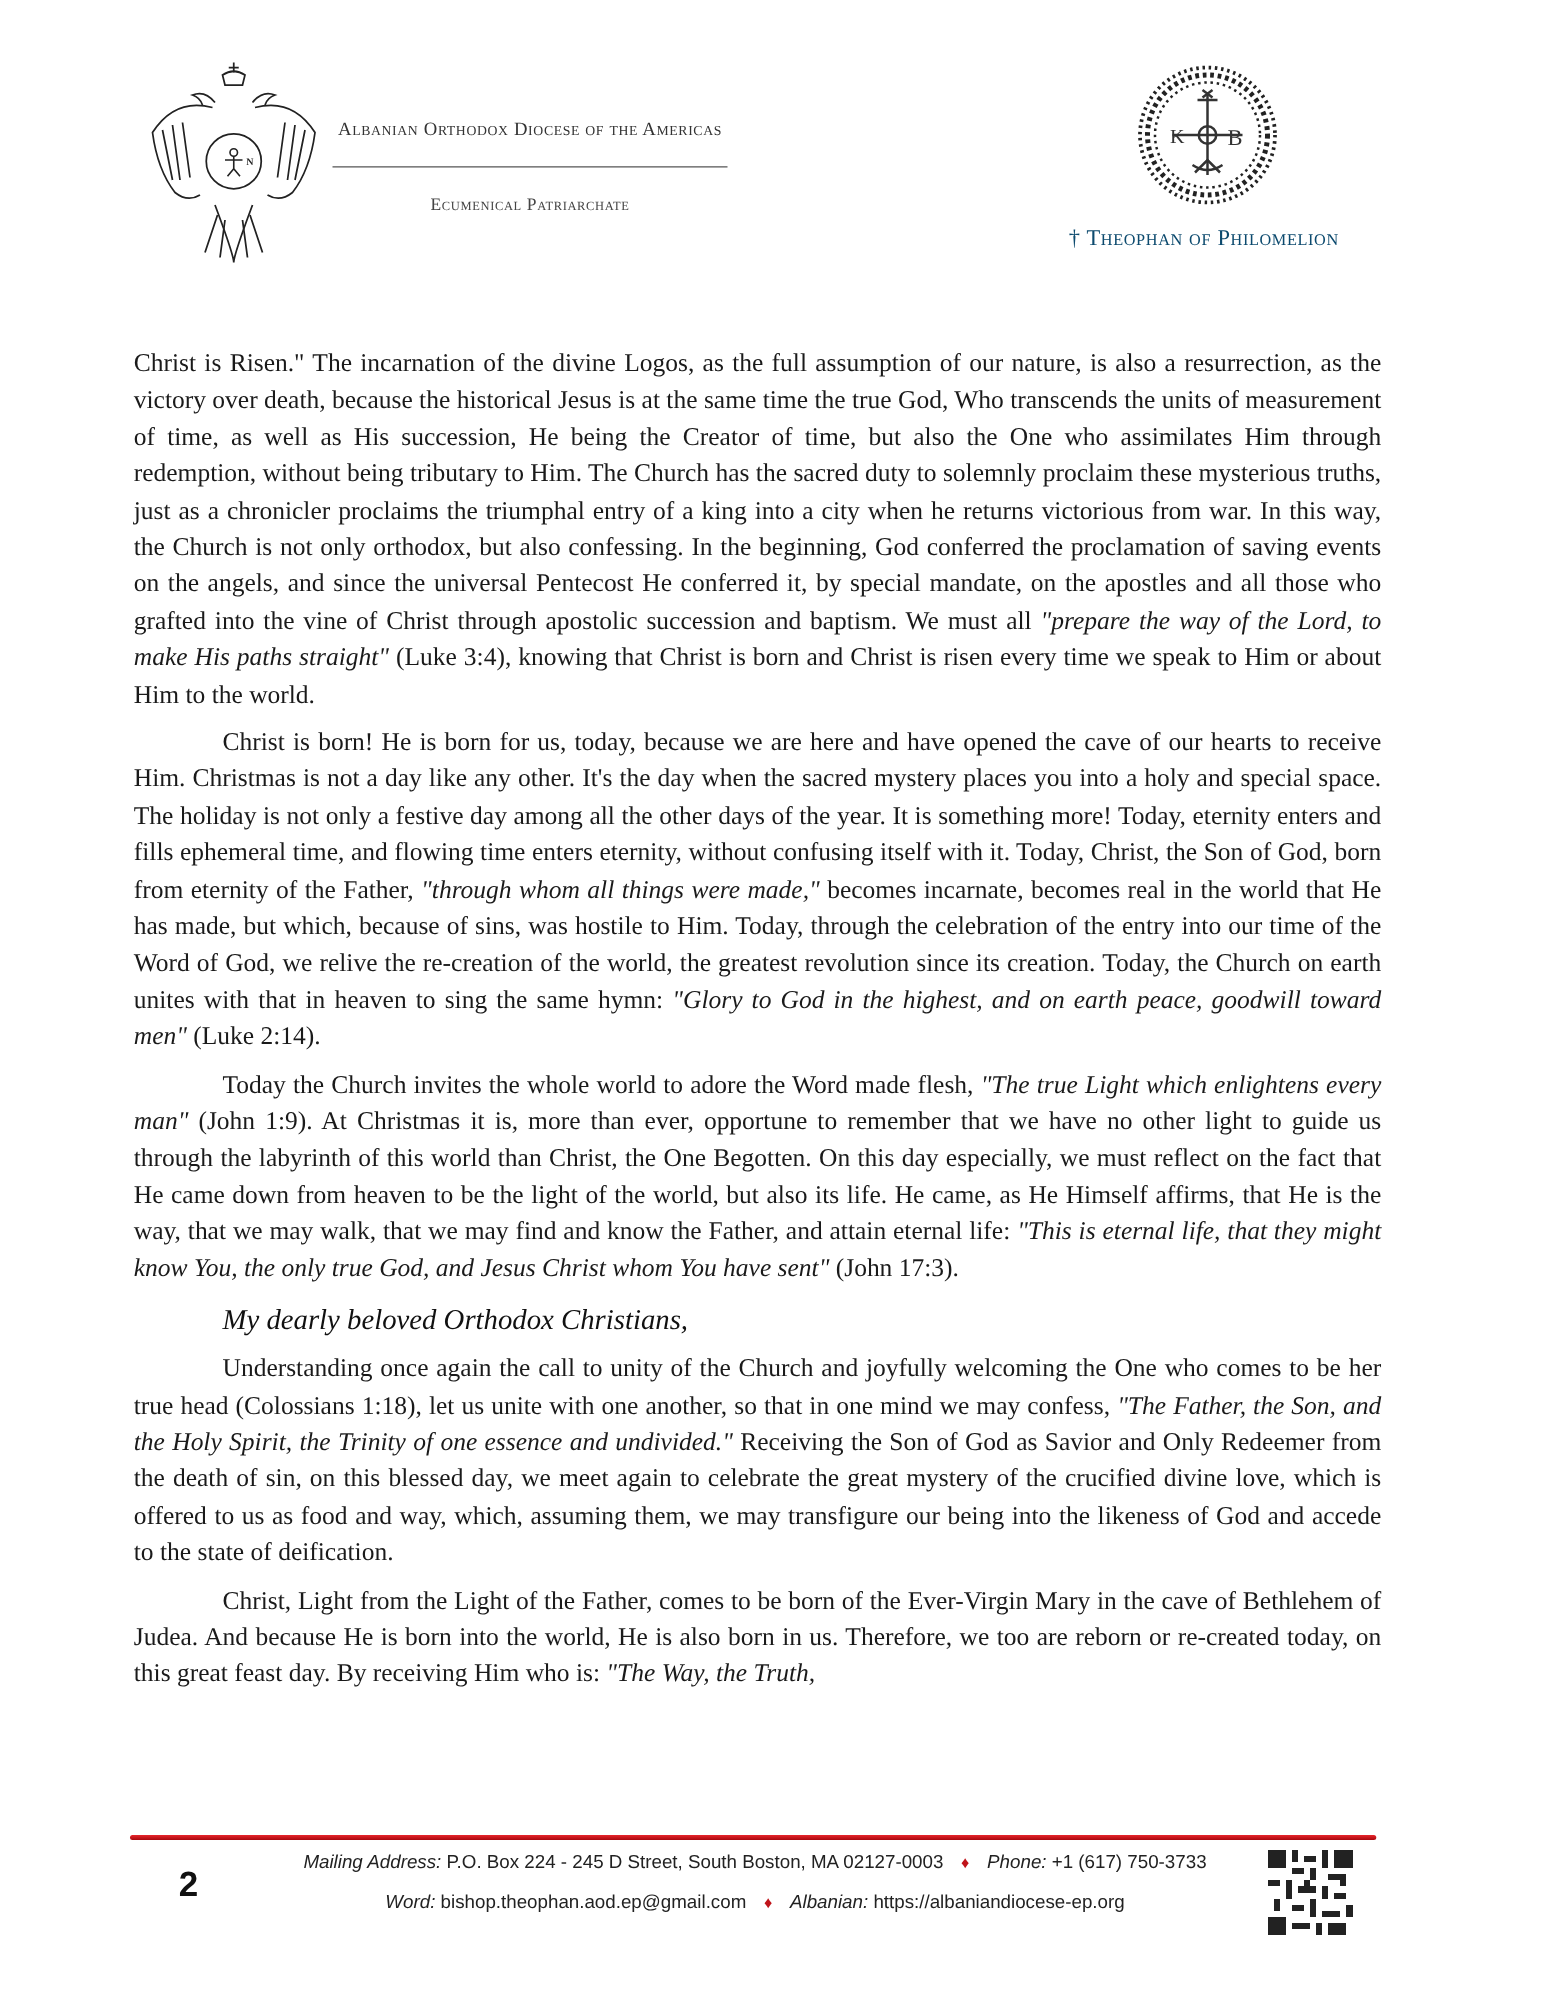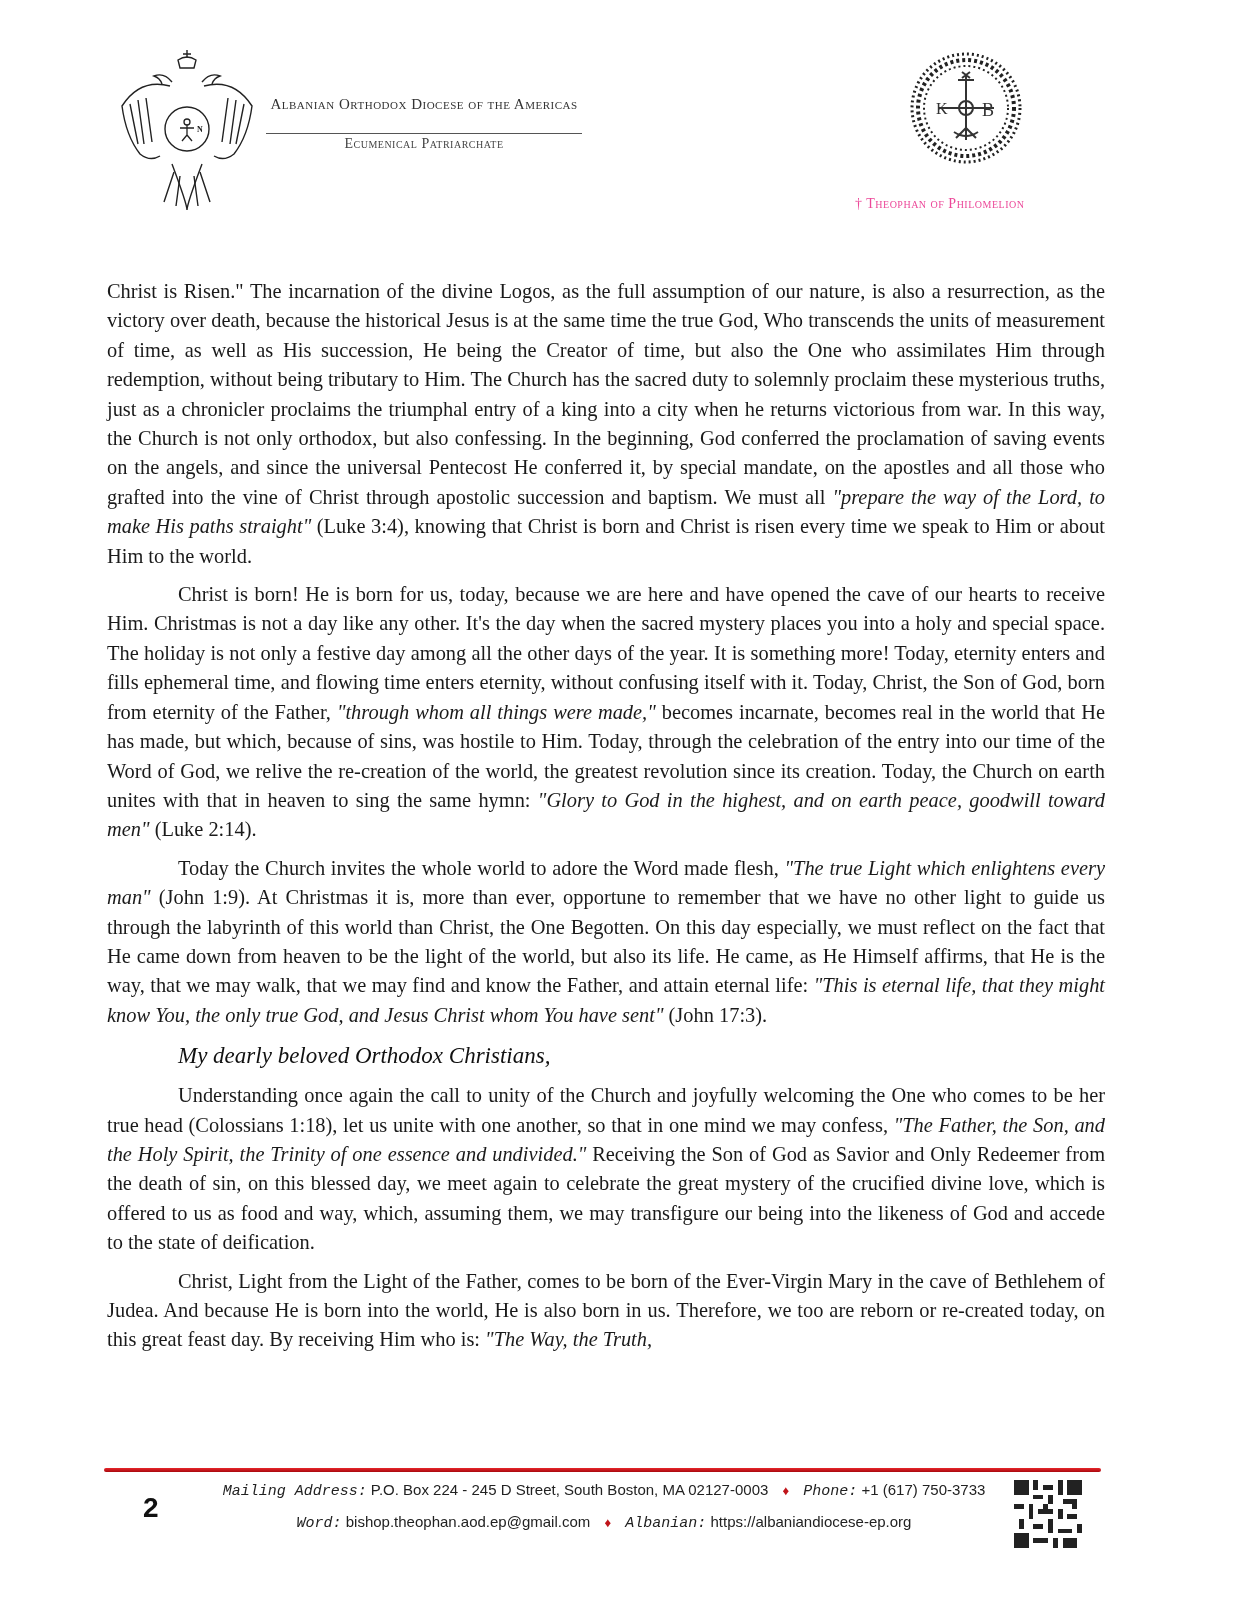--- a/index.html
+++ b/index.html
@@ -5,40 +5,40 @@
   html, body { margin: 0; padding: 0; background: #ffffff; }
   body { width: 1236px; height: 1600px; position: relative; overflow: hidden;
          font-family: "Liberation Serif", "DejaVu Serif", serif; color: #1a1a1a; }
 
   .header { position: absolute; left: 0; top: 0; width: 1236px; height: 240px; }
   .eagle { position: absolute; left: 112px; top: 44px; width: 150px; height: 170px; }
   .org-block { position: absolute; left: 266px; top: 96px; width: 316px; text-align: center; }
   .org-name { font-family: "Liberation Serif", serif; font-variant: small-caps; font-size: 15px;
               letter-spacing: 0.5px; color: #333; padding-bottom: 20px; border-bottom: 1.5px solid #555; }
   .org-sub { font-family: "Liberation Serif", serif; font-variant: small-caps; font-size: 14px;
-             letter-spacing: 0.5px; color: #444; margin-top: 2px; }
+             letter-spacing: 0.5px; color: #444; margin-top: 23px; }
   .seal { position: absolute; left: 906px; top: 48px; width: 120px; height: 120px; }
-  .bishop { position: absolute; left: 855px; top: 196px; font-variant: small-caps; font-size: 14px;
-            letter-spacing: 0.5px; color: #ec4899; }
+  .bishop { position: absolute; left: 855px; top: 180px; font-variant: small-caps; font-size: 18px;
+            letter-spacing: 0.5px; color: #0c4a6e; }
 
   .body-text { position: absolute; left: 107px; top: 277px; width: 998px; }
   .body-text p { margin: 0 0 9px 0; font-size: 20.4px; line-height: 29.4px; text-align: justify; }
   .body-text p.indent { text-indent: 71px; }
   .body-text i { font-style: italic; }
   .salutation { margin: 4px 0 8px 71px; font-size: 23px; font-weight: normal; font-style: italic;
                 line-height: 34px; color: #111; }
 
   .red-rule { position: absolute; left: 104px; top: 1468px; width: 997px; height: 4px;
               background: linear-gradient(#e8262b, #a8080e); border-radius: 2px; }
   .page-num { position: absolute; left: 143px; top: 1492px; font-family: "Liberation Sans", sans-serif;
               font-weight: bold; font-size: 28px; color: #111; }
   .footer-lines { position: absolute; left: 200px; top: 1474px; width: 808px; text-align: center;
                   font-family: "Liberation Sans", sans-serif; font-size: 15px; color: #222; }
   .footer-line { height: 32px; line-height: 32px; white-space: nowrap; }
-  .footer-line .lbl { font-family: Liberation Mono, monospace; font-style: italic; }
+  .footer-line .lbl { font-family: Liberation Sans, sans-serif; font-style: italic; }
   .footer-line .sep { color: #c0141a; margin: 0 10px; font-size: 13px; }
   .qr { position: absolute; left: 1013px; top: 1480px; width: 70px; height: 68px; }
 </style>
 </head>
 <body>
 
 <div class="header">
   <svg class="eagle" viewBox="0 0 150 170">
     <g fill="none" stroke="#222" stroke-width="1.4">
       <path d="M75 6 v8 M71 10 h8"></path>

